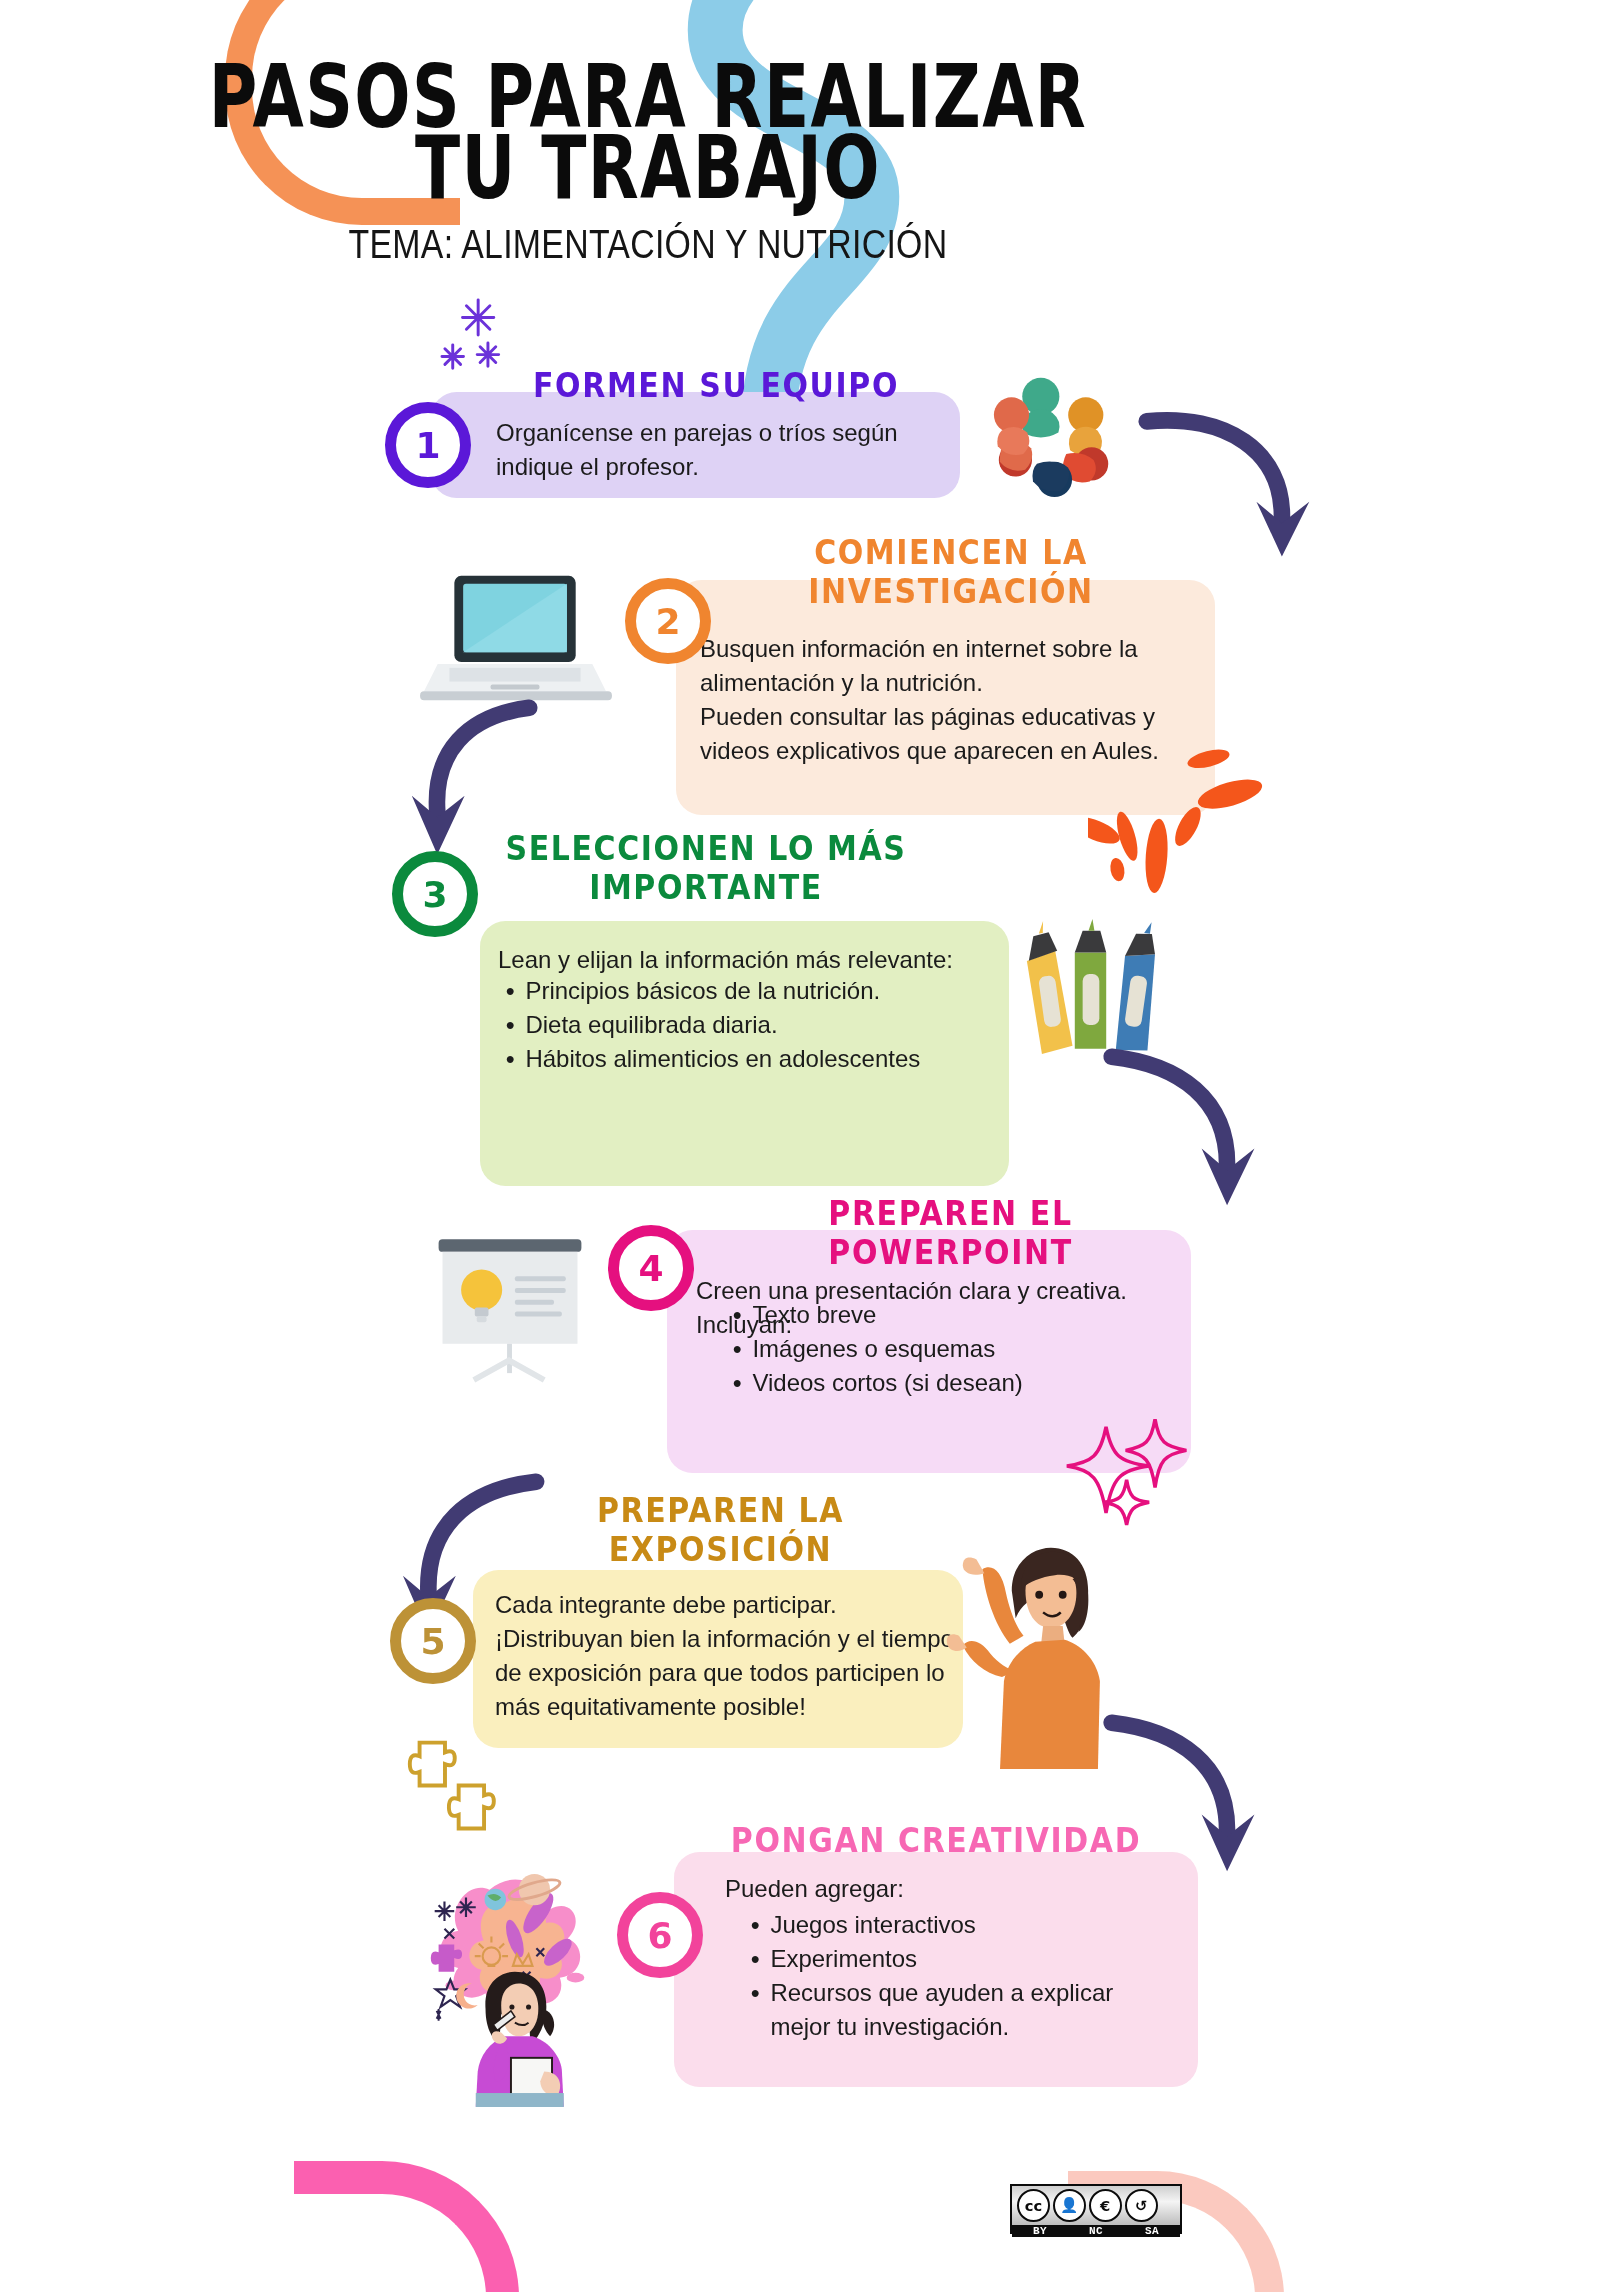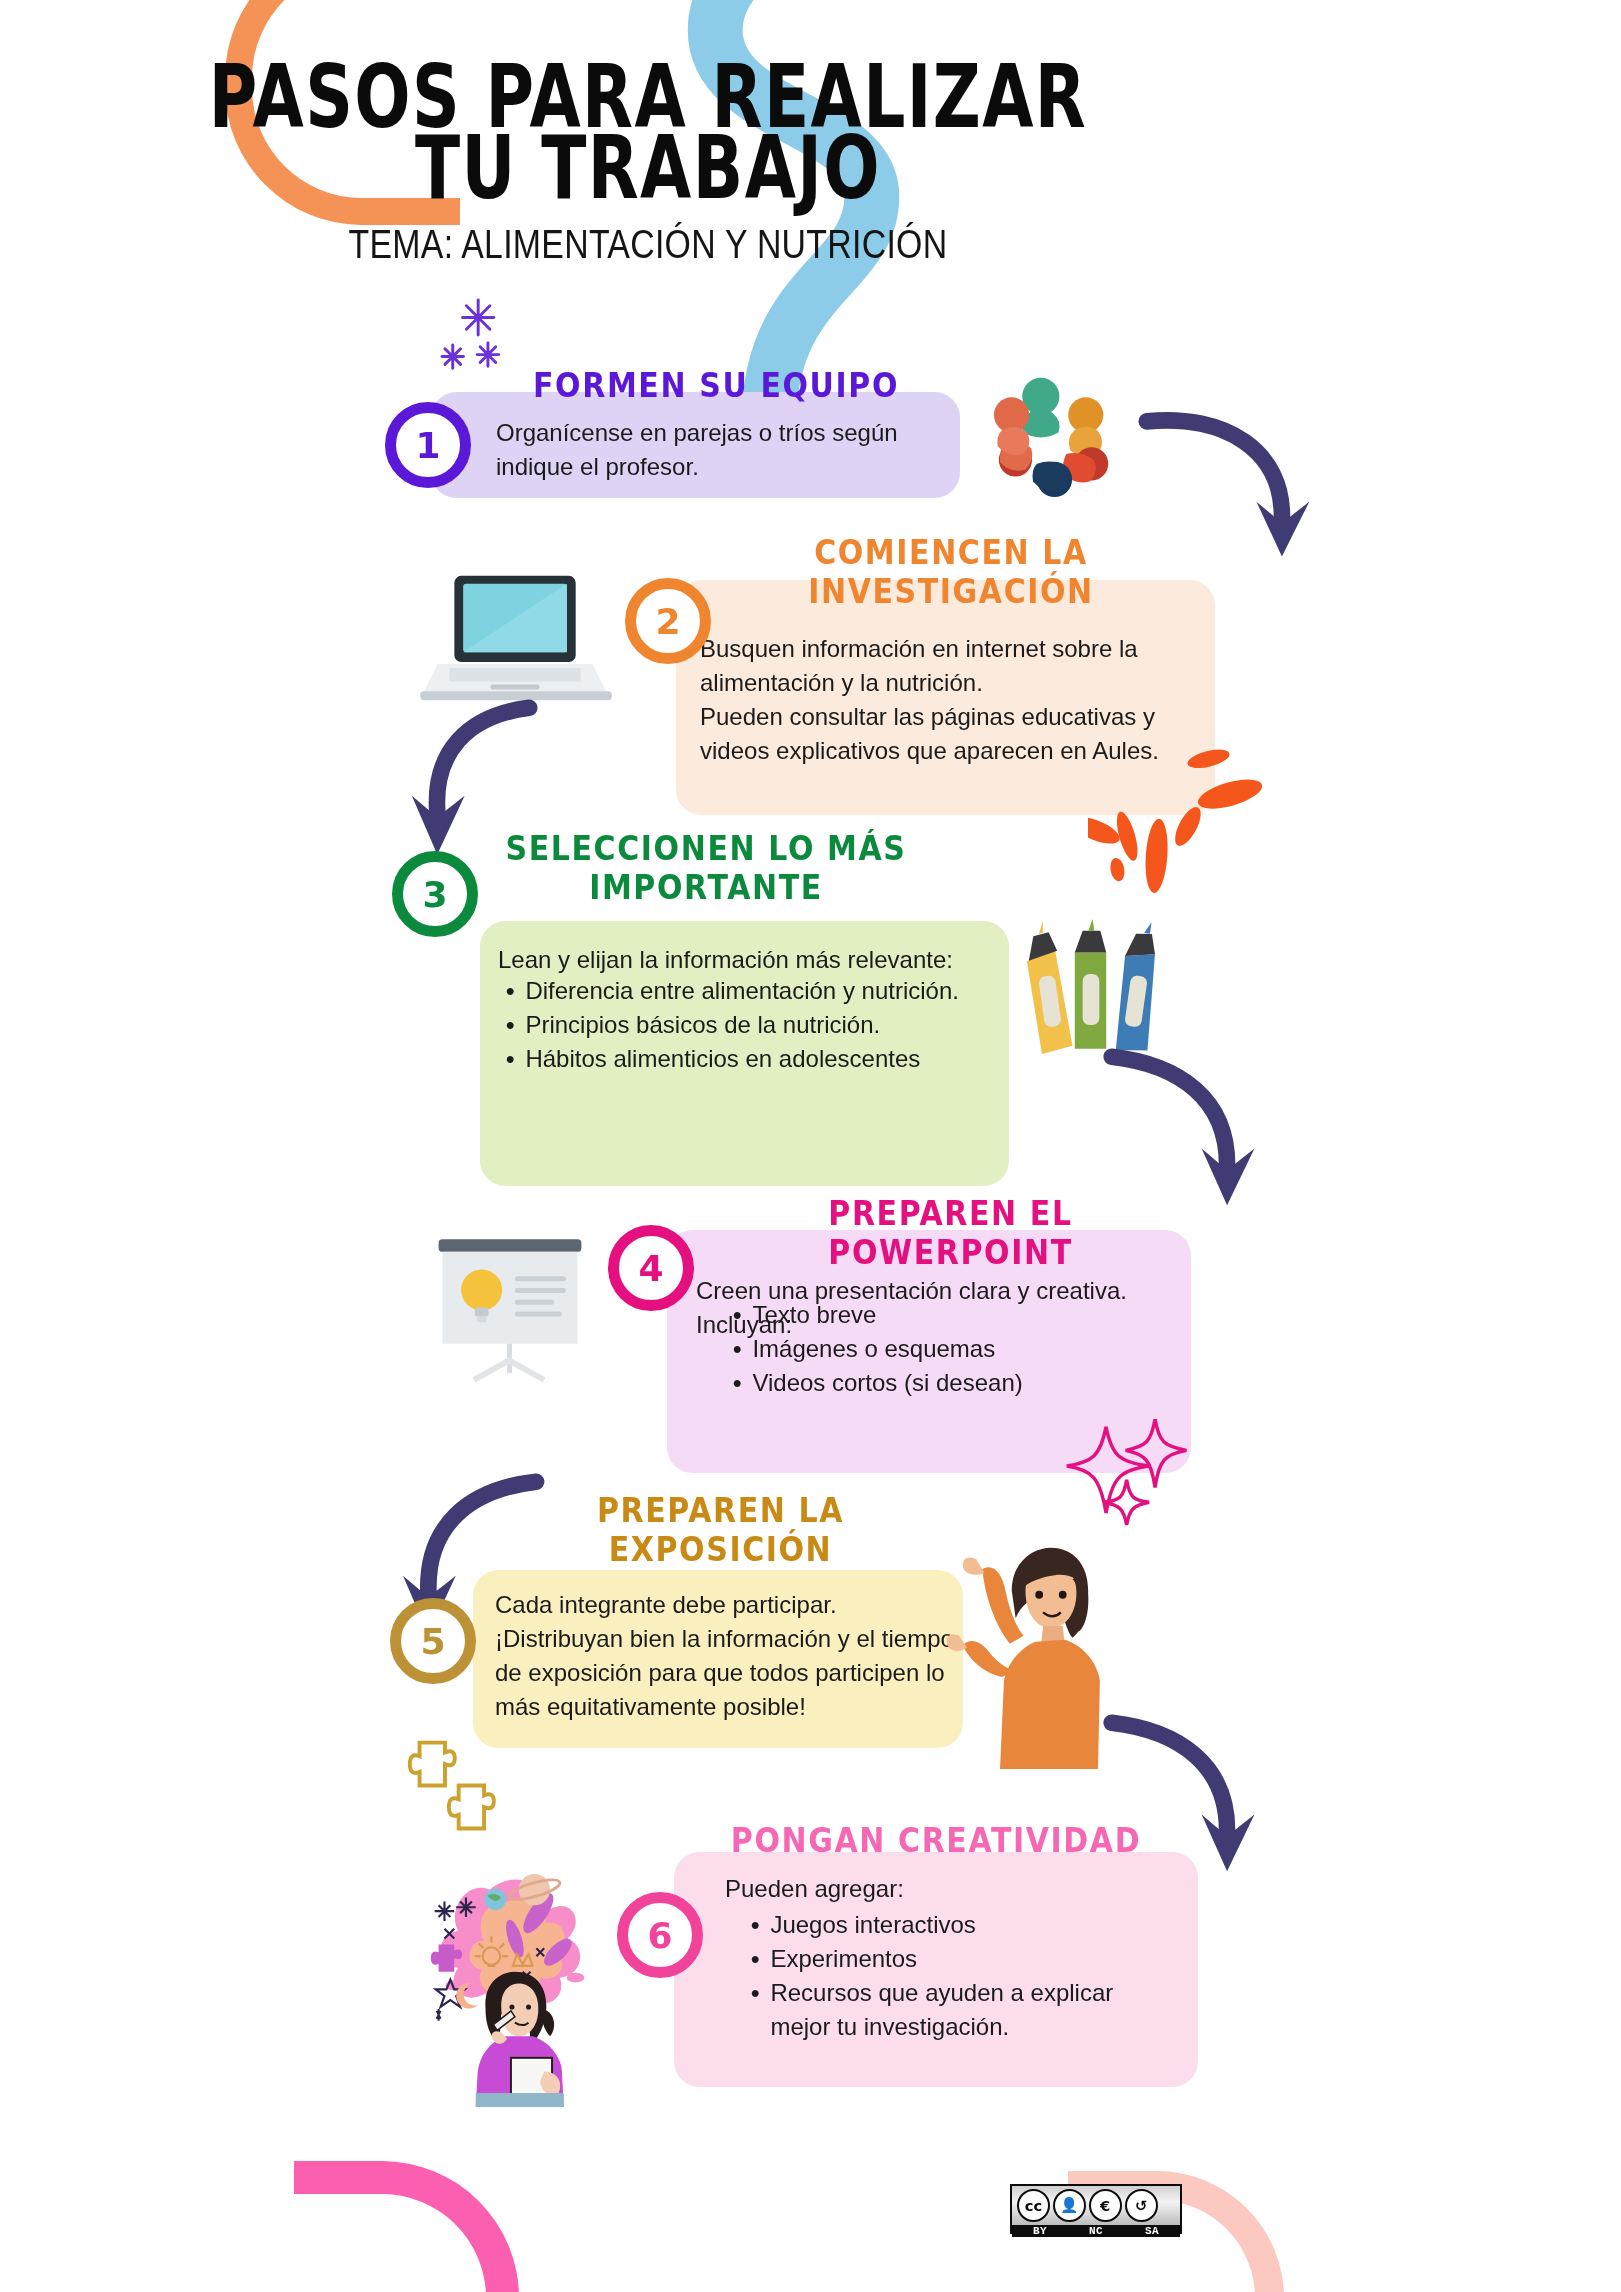--- a/index.html
+++ b/index.html
@@ -196,22 +196,22 @@
     <ellipse cx="30" cy="132" rx="7" ry="12" transform="rotate(-10 30 132)"></ellipse>
   </g>
 </svg>
 
 <div class="step">
   <div class="bubble" style="left:480px; top:921px; width:529px; height:265px; background:#E2EFC2;"></div>
   <div class="head" style="left:500px; top:833px; width:412px; color:#0B8A3D;">SELECCIONEN LO MÁS IMPORTANTE</div>
   <div class="body" style="left:498px; top:943px; width:510px;">Lean y elijan la información más relevante:</div>
   <div class="body" style="left:498px; top:972px; width:510px;">
     <ul>
-      <li>Diferencia entre alimentación y nutrición.</li>
       <li>Principios básicos de la nutrición.</li>
+      <li>Dieta equilibrada diaria.</li>
       <li>Hábitos alimenticios en adolescentes</li>
     </ul>
   </div>
   <div class="badge" style="left:392px; top:851px;">
     <div class="tri" style="border-left:35px solid #0B8A3D;"></div>
     <div class="ring" style="border:11.8px solid #0B8A3D;"></div>
     <div class="num" style="color:#0B8A3D;">3</div>
   </div>
 
   <svg style="position:absolute; left:1010px; top:919px; width:161px; height:169px;" viewBox="0 0 164 172">

